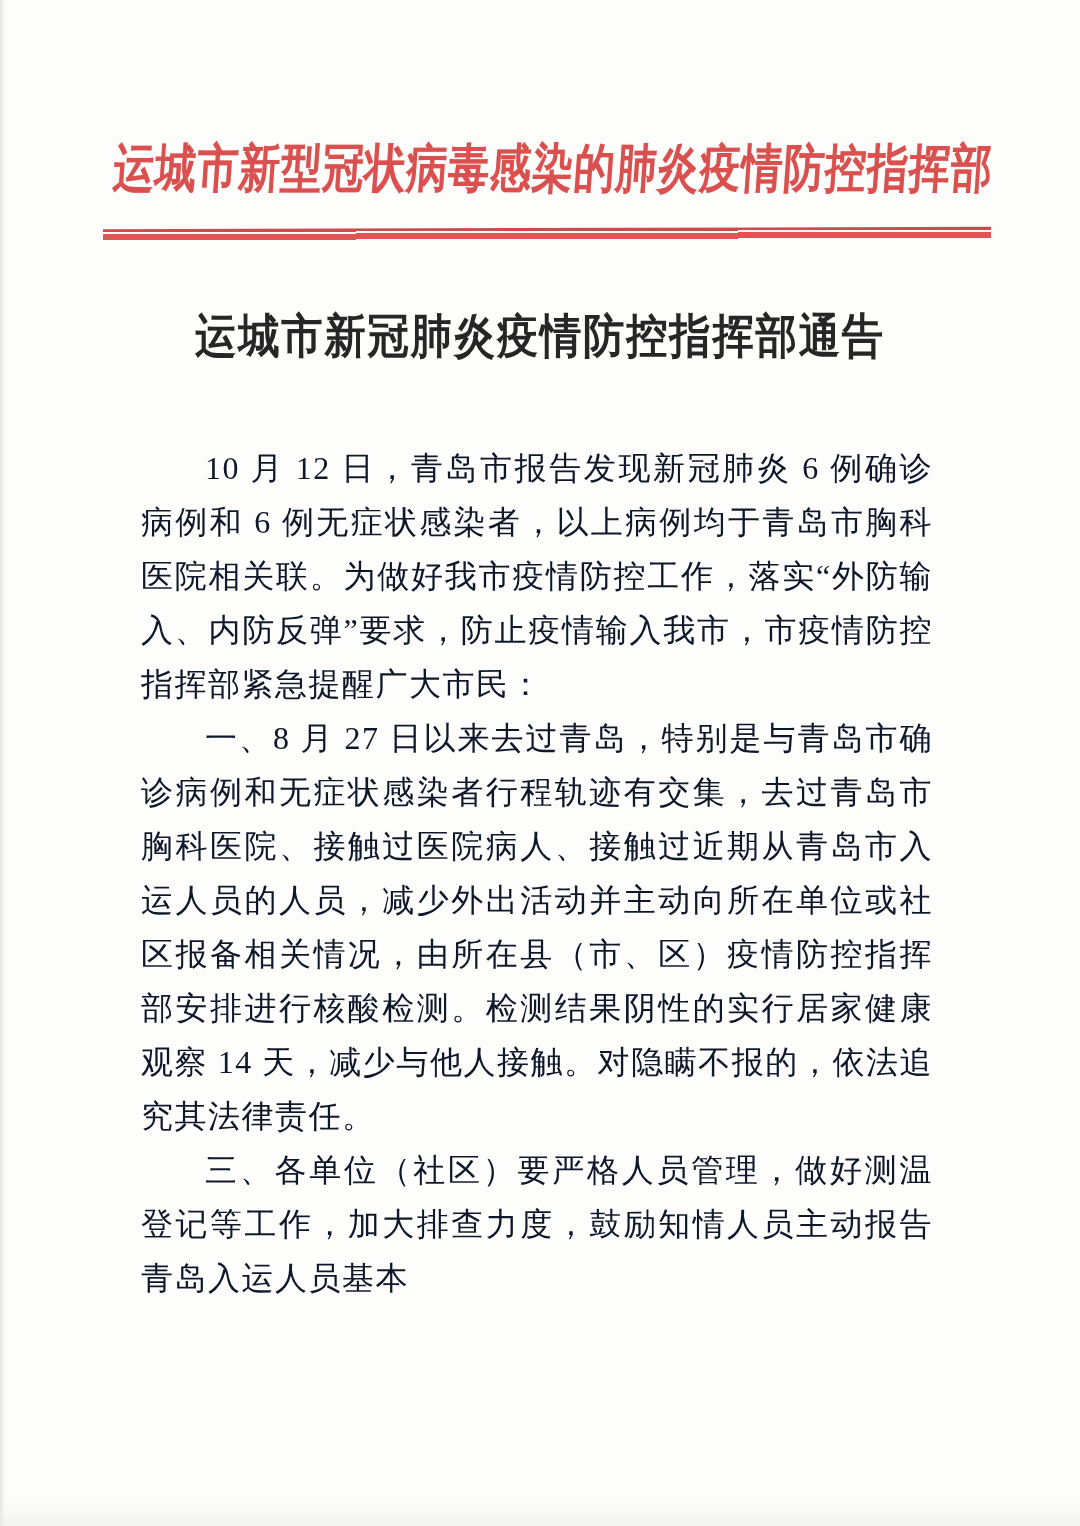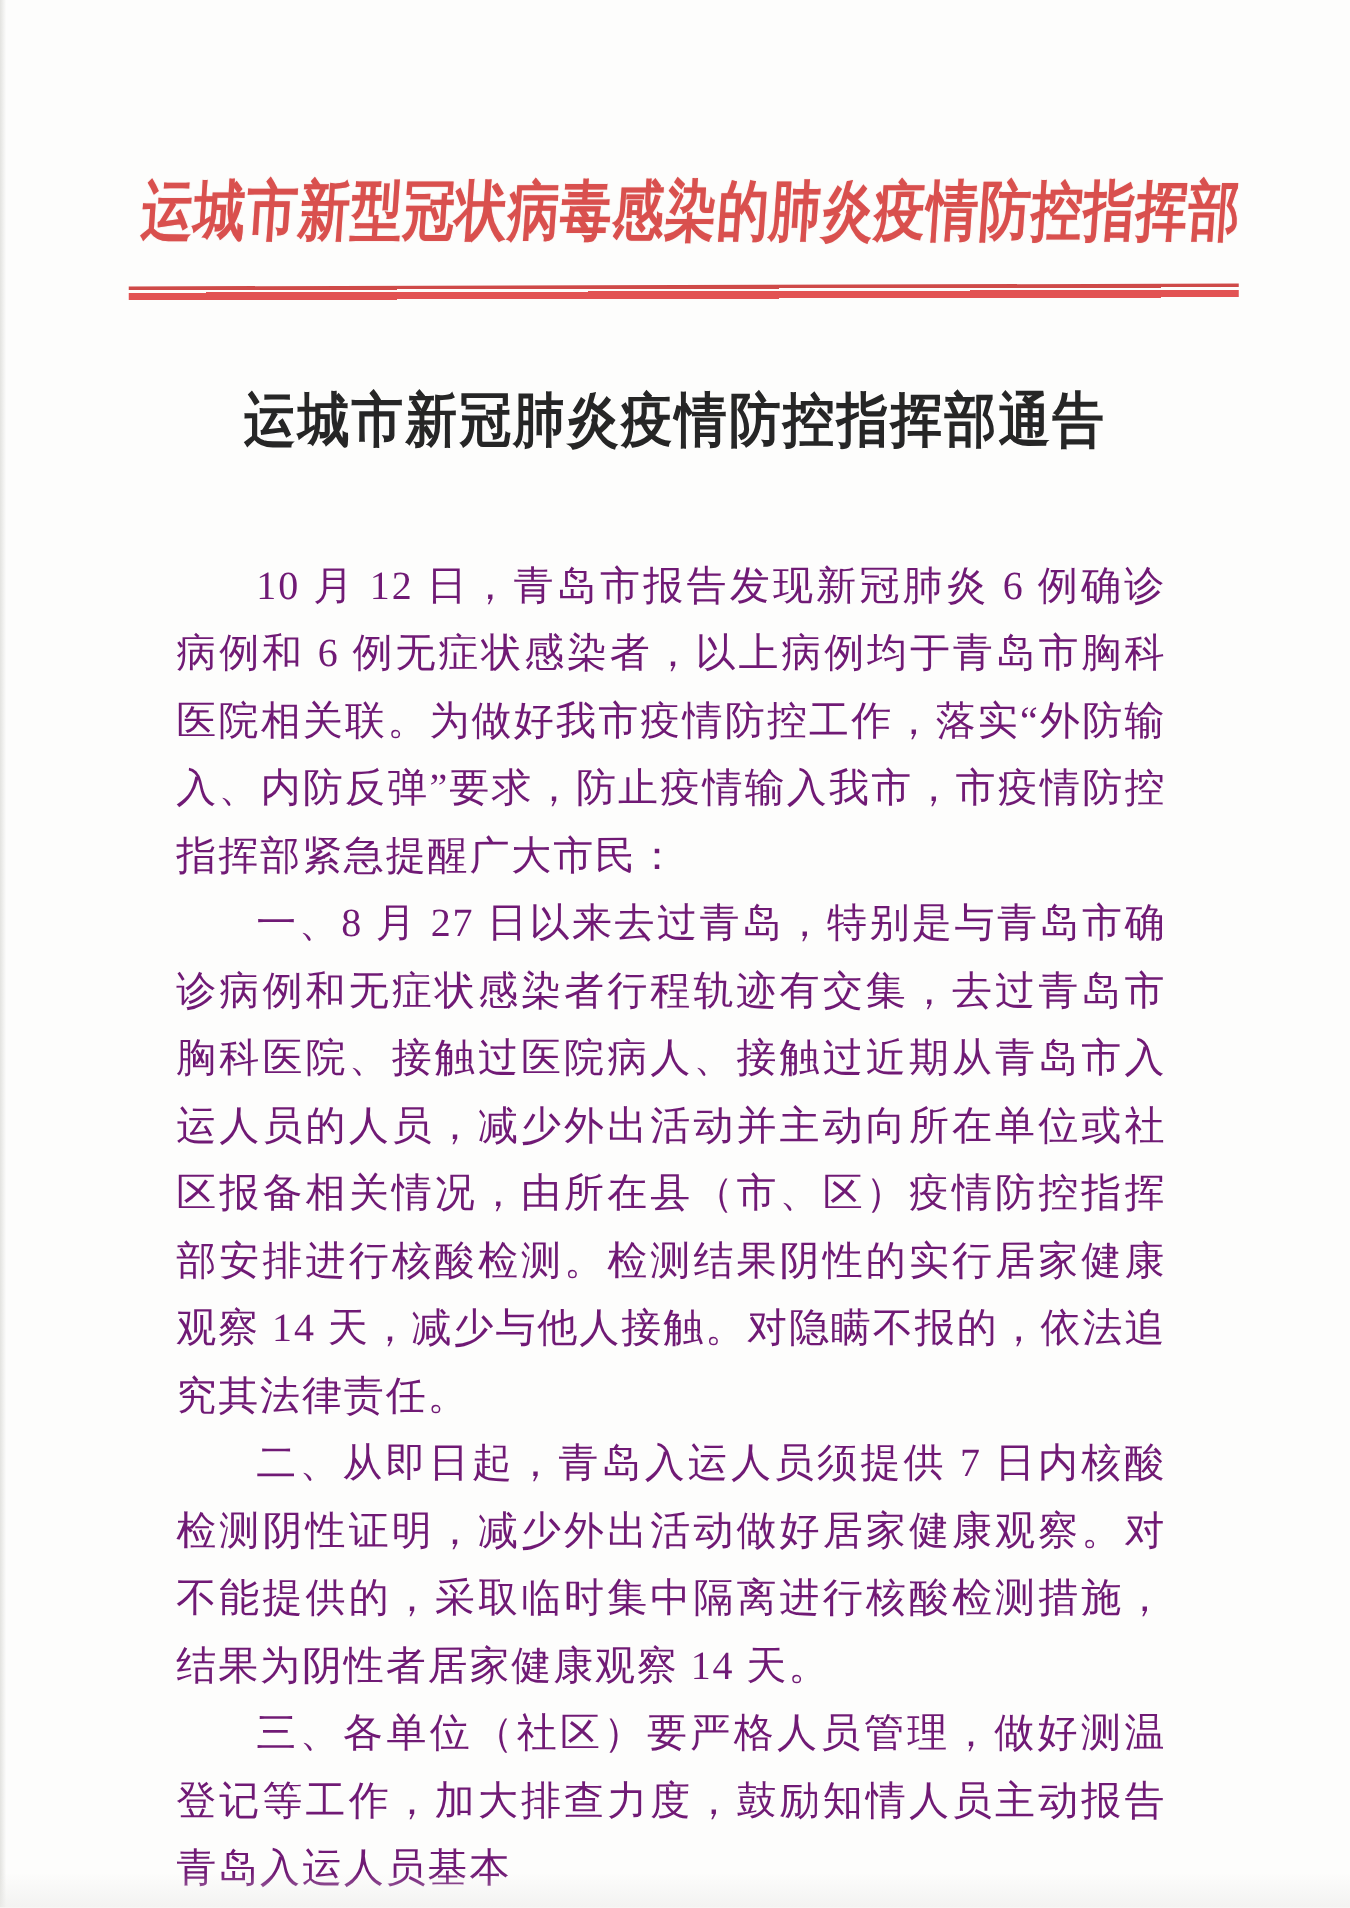--- a/index.html
+++ b/index.html
@@ -74,21 +74,21 @@
     color: #262626;
     letter-spacing: 2px;
     transform: scaleX(0.88);
     transform-origin: 50% 50%;
   }
   .body-text {
     position: absolute;
     top: 441px;
     left: 141px;
     width: 792px;
-    color: #701a75;
+    color: #0f172a;
     font-size: 32px;
     line-height: 54px;
     text-align: justify;
     letter-spacing: 1.5px;
   }
   .body-text p {
     margin: 0;
     text-indent: 2em;
   }
   .footer-rule {
@@ -118,21 +118,20 @@
 
   <div class="letterhead">运城市新型冠状病毒感染的肺炎疫情防控指挥部</div>
 
   <div class="letterhead-rule"></div>
 
   <h1 class="doc-title">运城市新冠肺炎疫情防控指挥部通告</h1>
 
   <div class="body-text">
     <p>10 月 12 日，青岛市报告发现新冠肺炎 6 例确诊病例和 6 例无症状感染者，以上病例均于青岛市胸科医院相关联。为做好我市疫情防控工作，落实“外防输入、内防反弹”要求，防止疫情输入我市，市疫情防控指挥部紧急提醒广大市民：</p>
     <p>一、8 月 27 日以来去过青岛，特别是与青岛市确诊病例和无症状感染者行程轨迹有交集，去过青岛市胸科医院、接触过医院病人、接触过近期从青岛市入运人员的人员，减少外出活动并主动向所在单位或社区报备相关情况，由所在县（市、区）疫情防控指挥部安排进行核酸检测。检测结果阴性的实行居家健康观察 14 天，减少与他人接触。对隐瞒不报的，依法追究其法律责任。</p>
-    <p>二、从即日起，青岛入运人员须提供 7 日内核酸检测阴性证明，减少外出活动做好居家健康观察。对不能提供的，采取临时集中隔离进行核酸检测措施，结果为阴性者居家健康观察 14 天。</p>
     <p>三、各单位（社区）要严格人员管理，做好测温登记等工作，加大排查力度，鼓励知情人员主动报告青岛入运人员基本</p>
   </div>
 
   <div class="footer-rule"></div>
 
   <div class="scan-bottom"></div>
 
 </div>
 
 </body></html>

